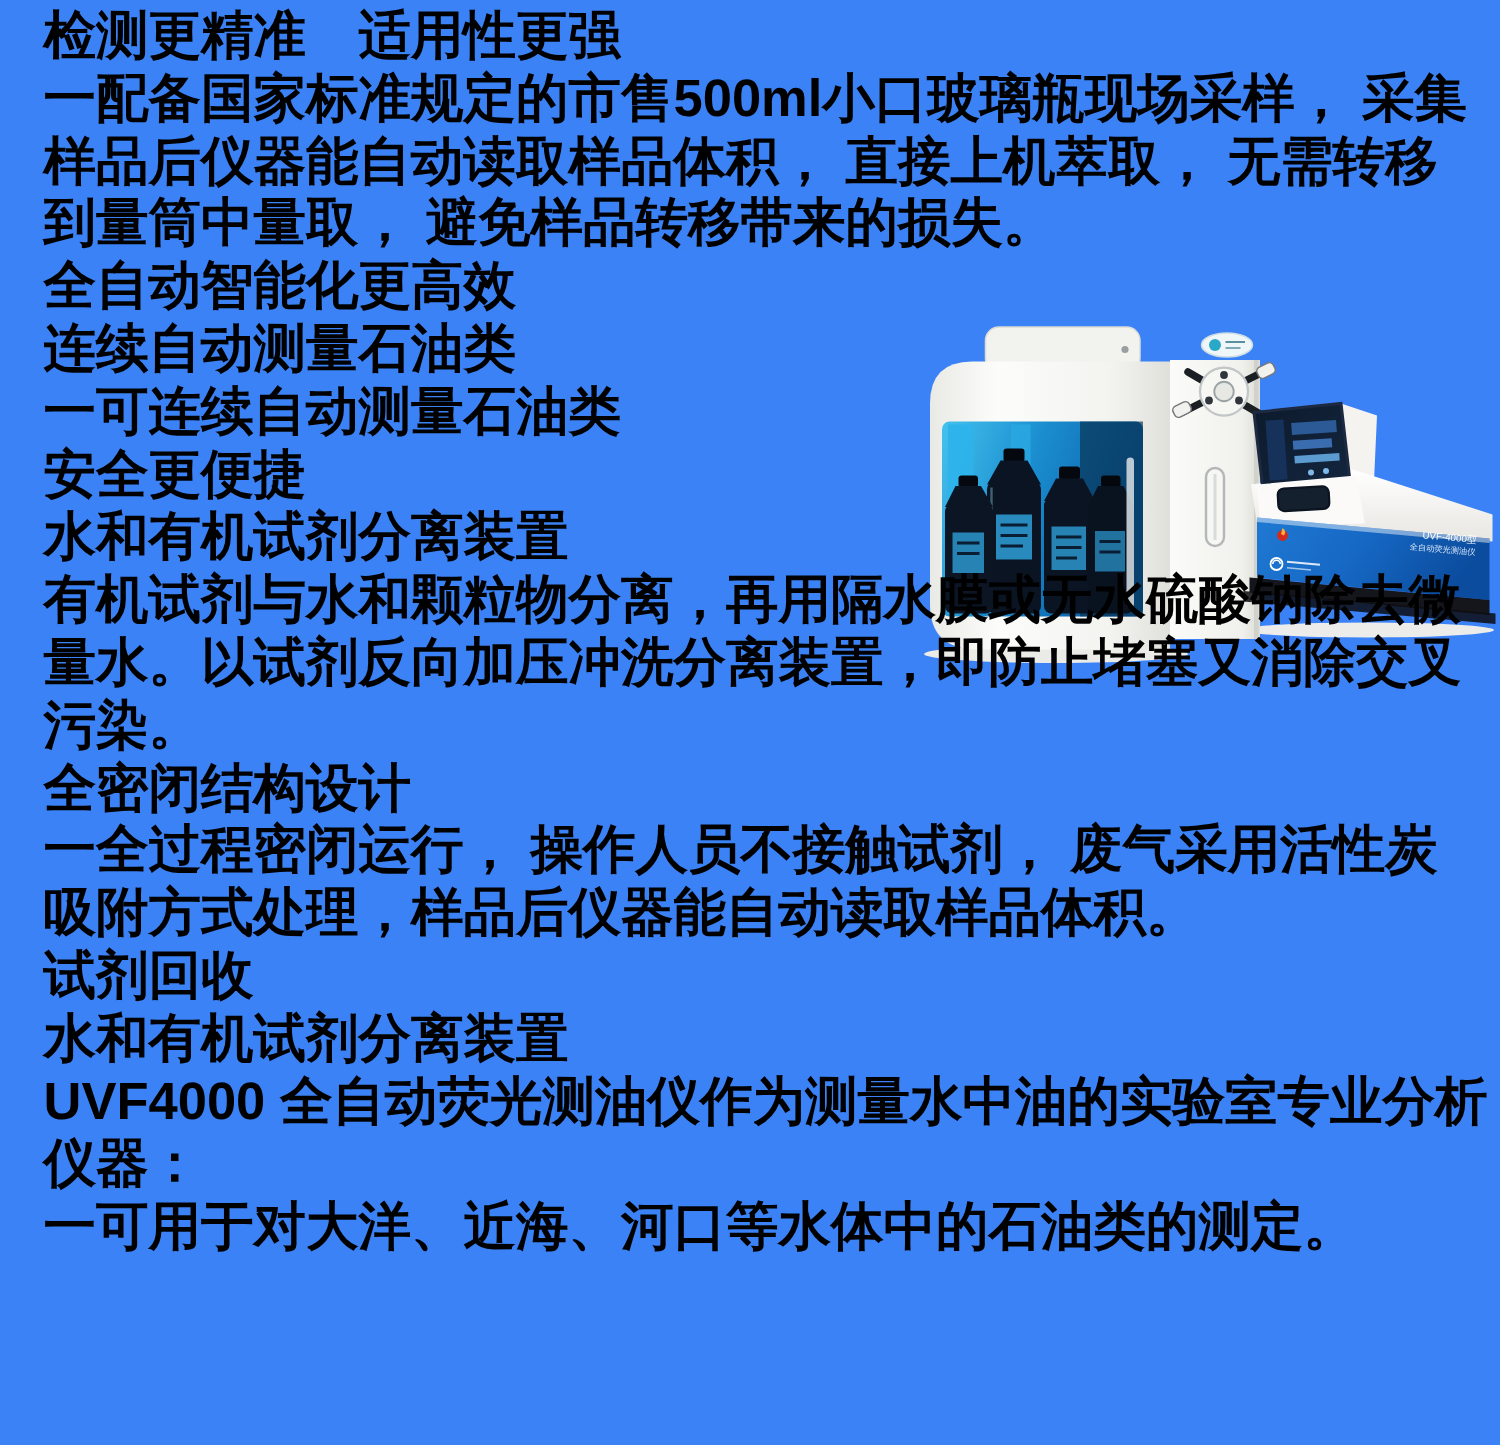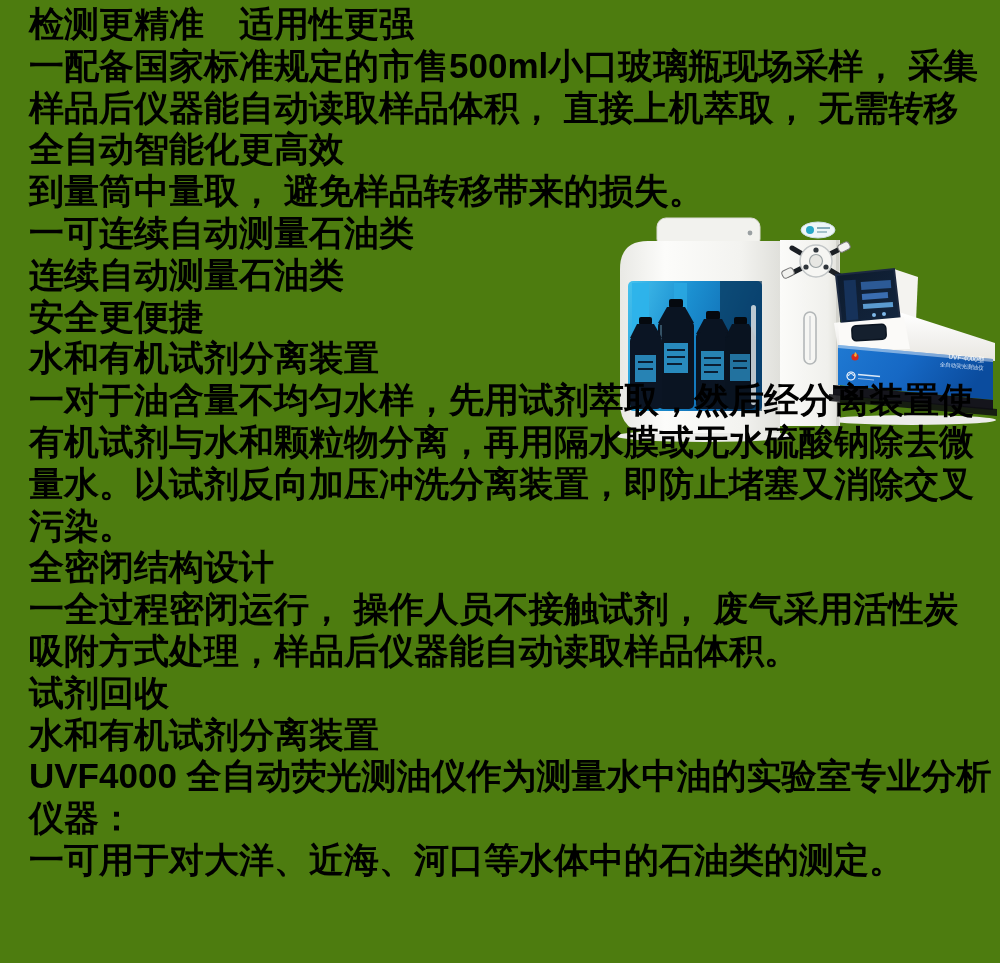--- a/index.html
+++ b/index.html
@@ -1,17 +1,17 @@
 <!DOCTYPE html>
 <html><head>
 <meta charset="utf-8">
 <style>
   html,body{margin:0;padding:0;background:#ffffff;}
   .page{
-    position:relative;width:1000px;height:963px;background:#4d7c0f;overflow:hidden;
+    position:relative;width:1000px;height:963px;background:#3b82f6;overflow:hidden;
     font-family:"Liberation Sans","DejaVu Sans",sans-serif;color:#000;
   }
   .text-layer{position:absolute;left:29px;top:3px;z-index:2;}
   .line{
     font-size:35px;line-height:41.8px;white-space:pre;color:#000;
     letter-spacing:0px;
   }
   .line.heading{font-weight:700;}
   .line.body{font-weight:700;}
   .product{position:absolute;left:612px;top:217px;width:388px;height:228px;z-index:1;}
@@ -19,27 +19,26 @@
 </style>
 </head>
 <body>
 
 <div class="page">
 
   <div class="text-layer" id="text-layer">
       <div class="line heading">检测更精准　适用性更强</div>
       <div class="line body">一配备国家标准规定的市售500ml小口玻璃瓶现场采样， 采集</div>
       <div class="line body">样品后仪器能自动读取样品体积， 直接上机萃取， 无需转移</div>
+      <div class="line body">到量筒中量取， 避免样品转移带来的损失。</div>
       <div class="line heading">全自动智能化更高效</div>
-      <div class="line body">到量筒中量取， 避免样品转移带来的损失。</div>
+      <div class="line heading">连续自动测量石油类</div>
       <div class="line body">一可连续自动测量石油类</div>
-      <div class="line heading">连续自动测量石油类</div>
       <div class="line heading">安全更便捷</div>
       <div class="line body">水和有机试剂分离装置</div>
-      <div class="line body">一对于油含量不均匀水样，先用试剂萃取，然后经分离装置使</div>
       <div class="line body">有机试剂与水和颗粒物分离，再用隔水膜或无水硫酸钠除去微</div>
       <div class="line body">量水。以试剂反向加压冲洗分离装置，即防止堵塞又消除交叉</div>
       <div class="line body">污染。</div>
       <div class="line body">全密闭结构设计</div>
       <div class="line body">一全过程密闭运行， 操作人员不接触试剂， 废气采用活性炭</div>
       <div class="line body">吸附方式处理，样品后仪器能自动读取样品体积。</div>
       <div class="line heading">试剂回收</div>
       <div class="line body">水和有机试剂分离装置</div>
       <div class="line body">UVF4000 全自动荧光测油仪作为测量水中油的实验室专业分析</div>
       <div class="line body">仪器：</div>

